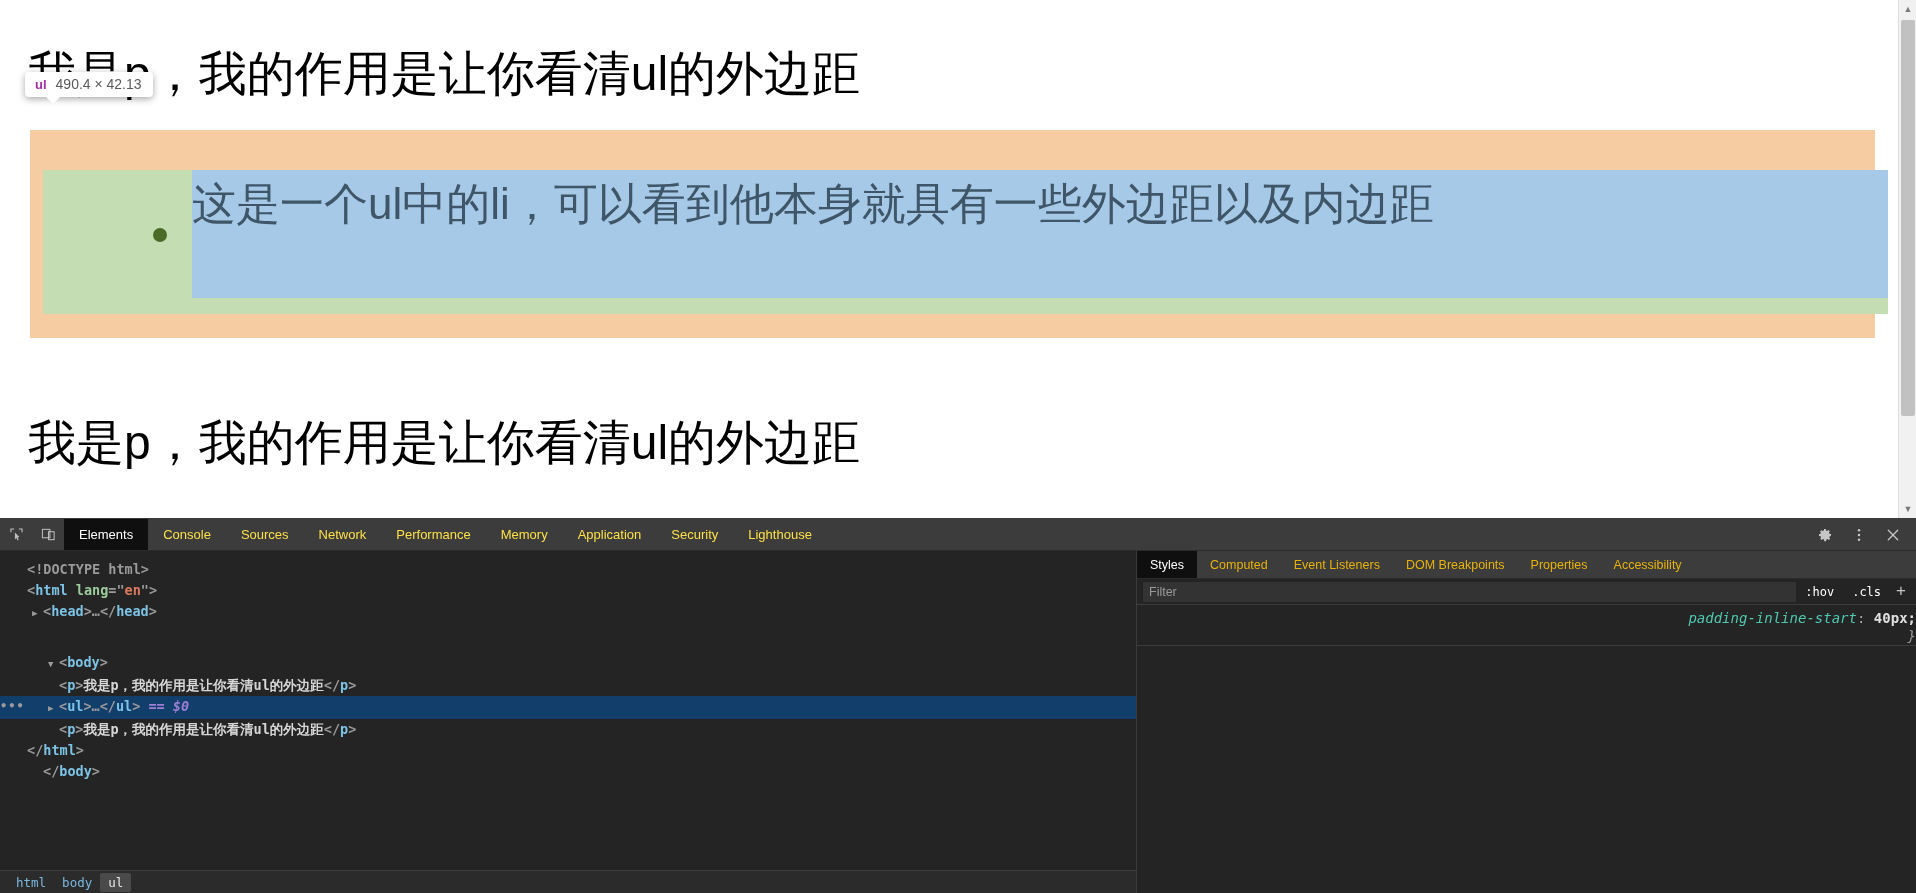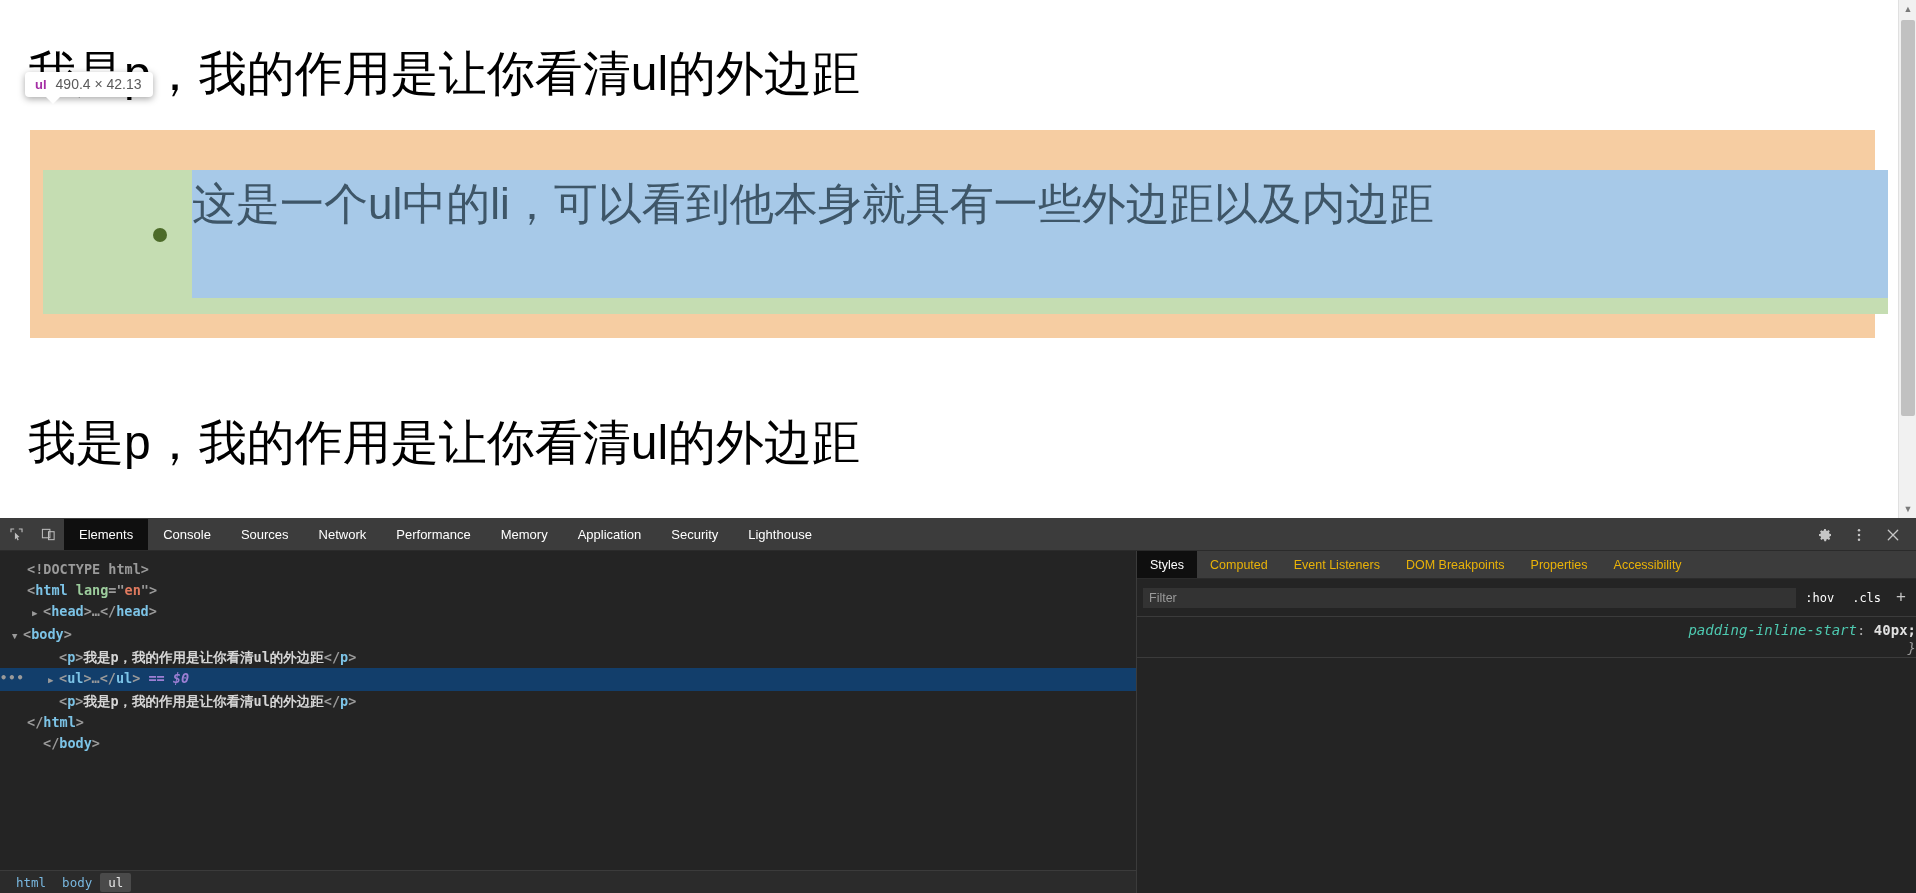--- a/index.html
+++ b/index.html
@@ -152,21 +152,21 @@
   }
   .dt-iconbtn {
     width: 32px;
     display: flex; align-items: center; justify-content: center;
     color: #bdbdbd;
   }
   .dt-tabs { display: flex; align-items: stretch; }
   .dt-tab {
     padding: 0 15px;
     display: flex; align-items: center;
-    color: #ffffff;
+    color: #fde047;
     font-size: 13px;
     white-space: nowrap;
   }
   .dt-tab.active {
     background: #0f0f0f;
     color: #ffffff;
   }
   .dt-toolbar-right {
     margin-left: auto;
     display: flex; align-items: stretch;
@@ -267,21 +267,21 @@
   }
   .st-tab {
     padding: 0 13px;
     display: flex; align-items: center;
     color: #eab308; font-size: 12.5px;
     white-space: nowrap;
   }
   .st-tab.active { background: #0f0f0f; color: #ffffff; }
 
   #styles-filterbar {
-    height: 38px;
+    height: 26px;
     background: #242424;
     display: flex; align-items: center;
     border-bottom: 1px solid #3b3b3b;
   }
   #styles-filter-input {
     flex: 1;
     height: 20px;
     margin: 0 0 0 6px;
     background: #333333;
     border: 0;
@@ -401,21 +401,21 @@
     </div>
   </div>
 
   <div id="dt-body">
 
     <div id="dom-pane">
       <div id="dom-tree">
           <div class="dom-row" style="padding-left: 16px;"><span class="tri empty"></span><span class="tok-punct">&lt;!DOCTYPE html&gt;</span></div>
           <div class="dom-row" style="padding-left: 16px;"><span class="tri empty"></span><span class="tok-punct">&lt;</span><span class="tok-tag">html</span><span class="tok-punct"> </span><span class="tok-attr">lang</span><span class="tok-punct">="</span><span class="tok-val">en</span><span class="tok-punct">"&gt;</span></div>
           <div class="dom-row" style="padding-left: 32px;"><span class="tri closed"></span><span class="tok-punct">&lt;</span><span class="tok-tag">head</span><span class="tok-punct">&gt;</span><span class="tok-dots">…</span><span class="tok-punct">&lt;/</span><span class="tok-tag">head</span><span class="tok-punct">&gt;</span></div>
-          <div class="dom-row" style="padding-left: 12px;"><span class="tri open"></span><span class="tok-punct">&lt;</span><span class="tok-tag">body</span><span class="tok-punct">&gt;</span></div>
+          <div class="dom-row" style="padding-left: 48px; margin-top: 28px;"><span class="tri open"></span><span class="tok-punct">&lt;</span><span class="tok-tag">body</span><span class="tok-punct">&gt;</span></div>
           <div class="dom-row" style="padding-left: 48px;"><span class="tri empty"></span><span class="tok-punct">&lt;</span><span class="tok-tag">p</span><span class="tok-punct">&gt;</span><span class="tok-text">我是p，我的作用是让你看清ul的外边距</span><span class="tok-punct">&lt;/</span><span class="tok-tag">p</span><span class="tok-punct">&gt;</span></div>
           <div class="dom-row selected" style="padding-left: 48px;"><span class="row-ellipsis">•••</span><span class="tri closed"></span><span class="tok-punct">&lt;</span><span class="tok-tag">ul</span><span class="tok-punct">&gt;</span><span class="tok-dots">…</span><span class="tok-punct">&lt;/</span><span class="tok-tag">ul</span><span class="tok-punct">&gt; </span><span class="tok-ref">== $0</span></div>
           <div class="dom-row" style="padding-left: 48px;"><span class="tri empty"></span><span class="tok-punct">&lt;</span><span class="tok-tag">p</span><span class="tok-punct">&gt;</span><span class="tok-text">我是p，我的作用是让你看清ul的外边距</span><span class="tok-punct">&lt;/</span><span class="tok-tag">p</span><span class="tok-punct">&gt;</span></div>
           <div class="dom-row" style="padding-left: 16px;"><span class="tri empty"></span><span class="tok-punct">&lt;/</span><span class="tok-tag">html</span><span class="tok-punct">&gt;</span></div>
           <div class="dom-row" style="padding-left: 32px;"><span class="tri empty"></span><span class="tok-punct">&lt;/</span><span class="tok-tag">body</span><span class="tok-punct">&gt;</span></div>
         </div>
       <div id="dt-breadcrumb">
           <span class="crumb">html</span>
           <span class="crumb">body</span>
           <span class="crumb selected">ul</span>

